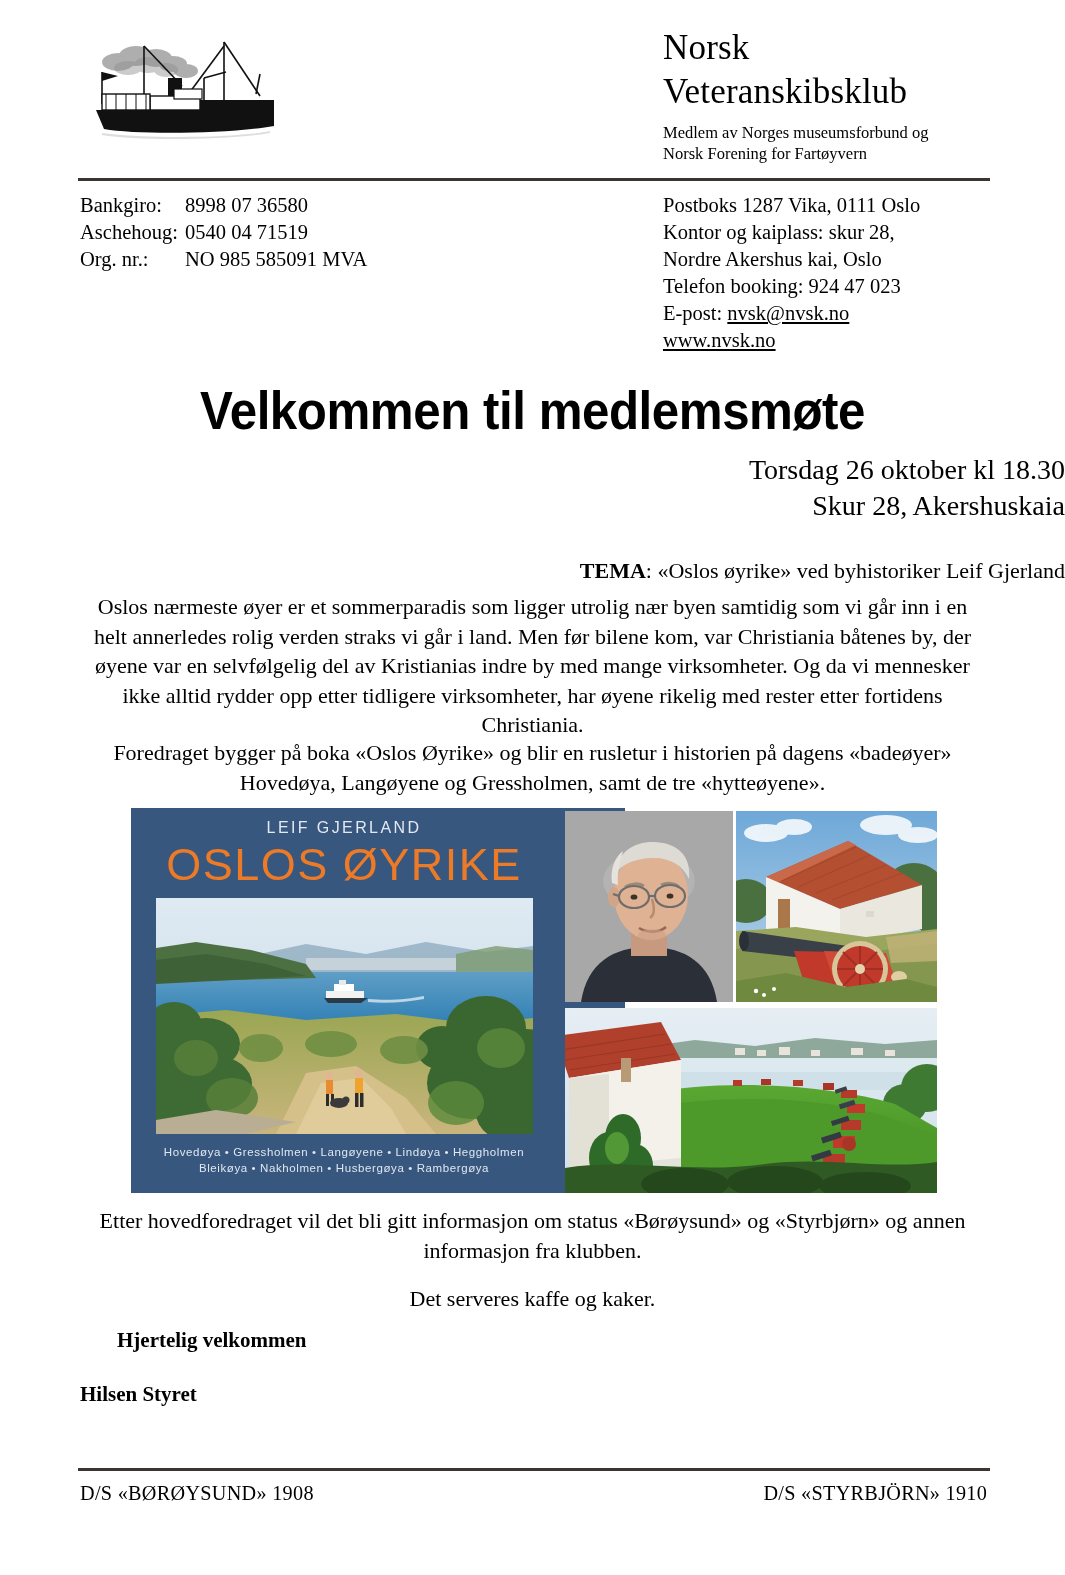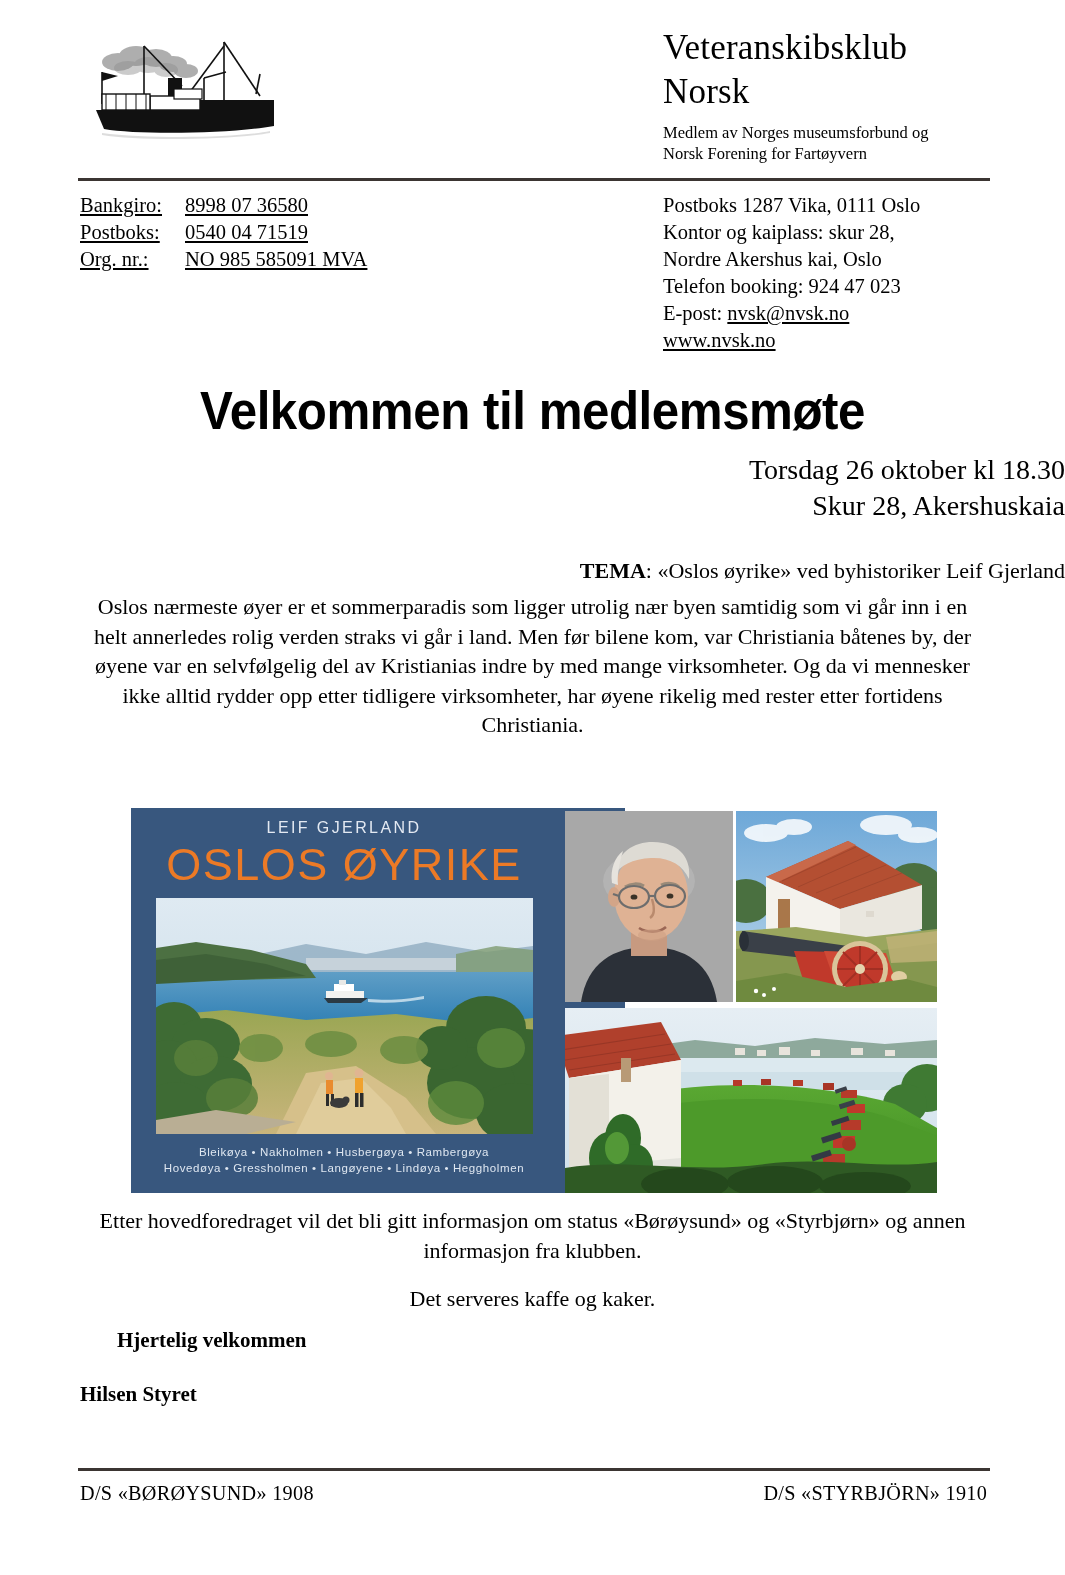--- a/index.html
+++ b/index.html
@@ -71,21 +71,20 @@
     height: 3px;
     background: #3b3532;
   }
 
   
   .contact-left {
     position: absolute;
     left: 80px;
     top: 192px;
     width: 420px;
-    text-decoration: underline;
   }
   .contact-left table { border-collapse: collapse; }
   .contact-left td {
     font-size: 20.5px;
     line-height: 27px;
     padding: 0;
     white-space: nowrap;
     vertical-align: top;
   }
   .contact-left td.lbl { width: 105px; }
@@ -394,41 +393,41 @@
         </g>
 
         <path d="M18 76 L196 76 L196 92 C150 100 60 101 26 95 Z" fill="#111"></path>
         <path d="M122 66 L196 66 L196 78 L122 78 Z" fill="#111"></path>
 
         <path d="M24 99 C70 105 160 104 192 97 L192 99 C150 106 60 107 24 101 Z" fill="#cfcfcf" opacity="0.7"></path>
       </svg>
     </div>
 
     <div class="club-name">
+      <div class="club-name-line">Norsk</div>
       <div class="club-name-line">Veteranskibsklub</div>
-      <div class="club-name-line">Norsk</div>
     </div>
 
     <div class="club-sub">
       <div class="club-sub-line">Medlem av Norges museumsforbund og</div>
       <div class="club-sub-line">Norsk Forening for Fartøyvern</div>
     </div>
   </div>
 
   <div class="rule-top"></div>
 
   <div class="contact-left">
     <table>
       <tbody>
         <tr>
           <td class="lbl">Bankgiro:</td>
           <td>8998 07 36580</td>
         </tr>
         <tr>
-          <td class="lbl">Postboks:</td>
+          <td class="lbl">Aschehoug:</td>
           <td>0540 04 71519</td>
         </tr>
         <tr>
           <td class="lbl">Org. nr.:</td>
           <td>NO 985 585091 MVA</td>
         </tr>
       </tbody>
     </table>
   </div>
 
@@ -443,20 +442,21 @@
 
   <div class="main-title">Velkommen til medlemsmøte</div>
   <div class="subtitle">
     <div>Torsdag 26 oktober kl 18.30</div>
     <div>Skur 28, Akershuskaia</div>
   </div>
 
   <div class="tema"><b>TEMA</b><span>: «Oslos øyrike» ved byhistoriker Leif Gjerland</span></div>
 
   <div class="para1">Oslos nærmeste øyer er et sommerparadis som ligger utrolig nær byen samtidig som vi går inn i en helt annerledes rolig verden straks vi går i land. Men før bilene kom, var Christiania båtenes by, der øyene var en selvfølgelig del av Kristianias indre by med mange virksomheter. Og da vi mennesker ikke alltid rydder opp etter tidligere virksomheter, har øyene rikelig med rester etter fortidens Christiania.</div>
+  <div class="para2">Foredraget bygger på boka «Oslos Øyrike» og blir en rusletur i historien på dagens «badeøyer» Hovedøya, Langøyene og Gressholmen, samt de tre «hytteøyene».</div>
 
   <div class="images">
 
     <div class="book-cover">
       <div class="bc-author">LEIF GJERLAND</div>
       <div class="bc-title">OSLOS ØYRIKE</div>
 
       <div class="bc-photo">
         <svg viewBox="0 0 377 236" width="377" height="236" preserveAspectRatio="none">
           <defs>
@@ -540,22 +540,22 @@
 
             <ellipse cx="183" cy="205" rx="9" ry="5" fill="#3a3a3a"></ellipse>
             <circle cx="190" cy="202" r="3.5" fill="#3a3a3a"></circle>
           </g>
 
           <path d="M0 222 L60 212 L140 224 L90 236 L0 236 Z" fill="#b9ae94"></path>
         </svg>
       </div>
 
       <div class="bc-islands">
+        <div>Hovedøya • Gressholmen • Langøyene • Lindøya • Heggholmen</div>
         <div>Bleikøya • Nakholmen • Husbergøya • Rambergøya</div>
-        <div>Hovedøya • Gressholmen • Langøyene • Lindøya • Heggholmen</div>
       </div>
 
       <div class="bc-publisher">
         <span>Aschehoug</span>
       </div>
     </div>
 
     <div class="photo photo-portrait">
       <svg viewBox="0 0 168 191" width="168" height="191" preserveAspectRatio="none">
         <rect x="0" y="0" width="168" height="191" fill="#a8a8a8"></rect>

